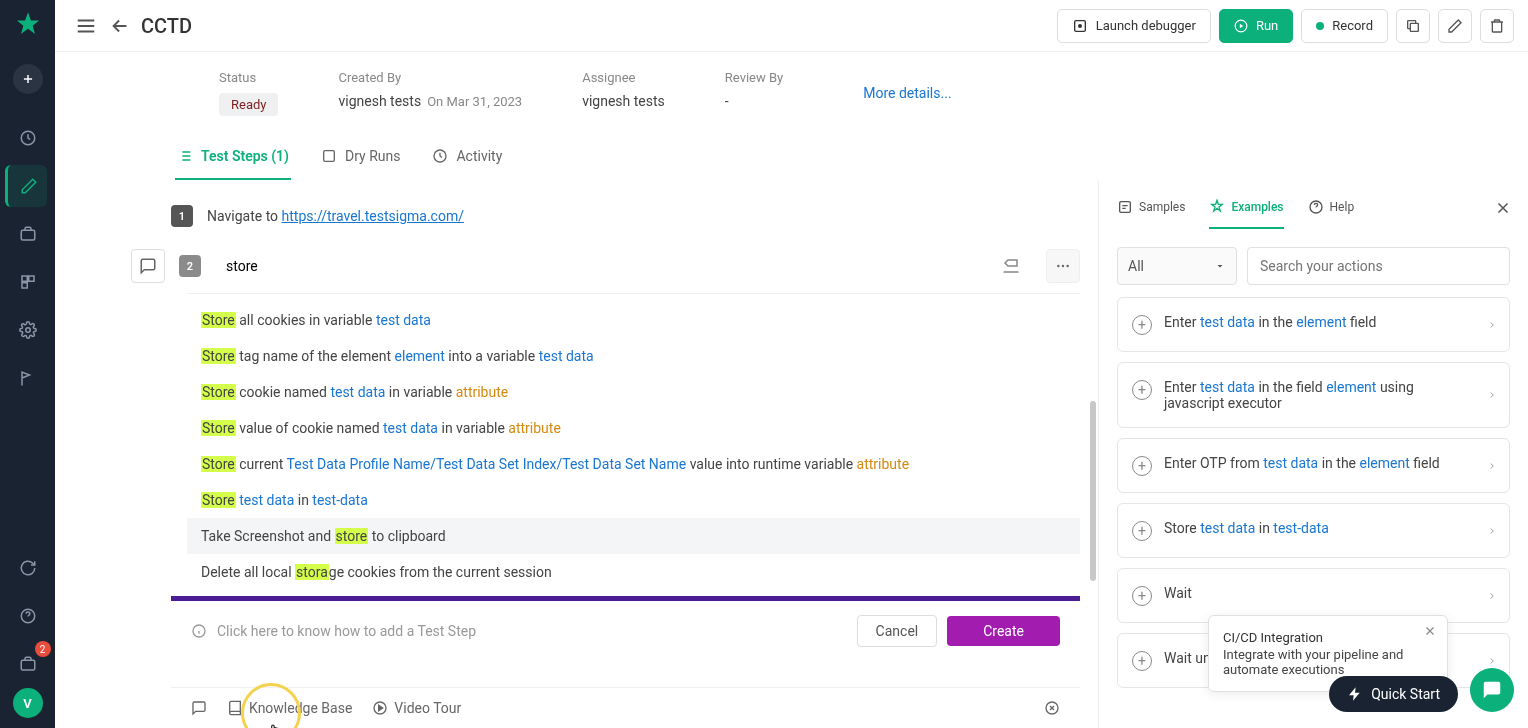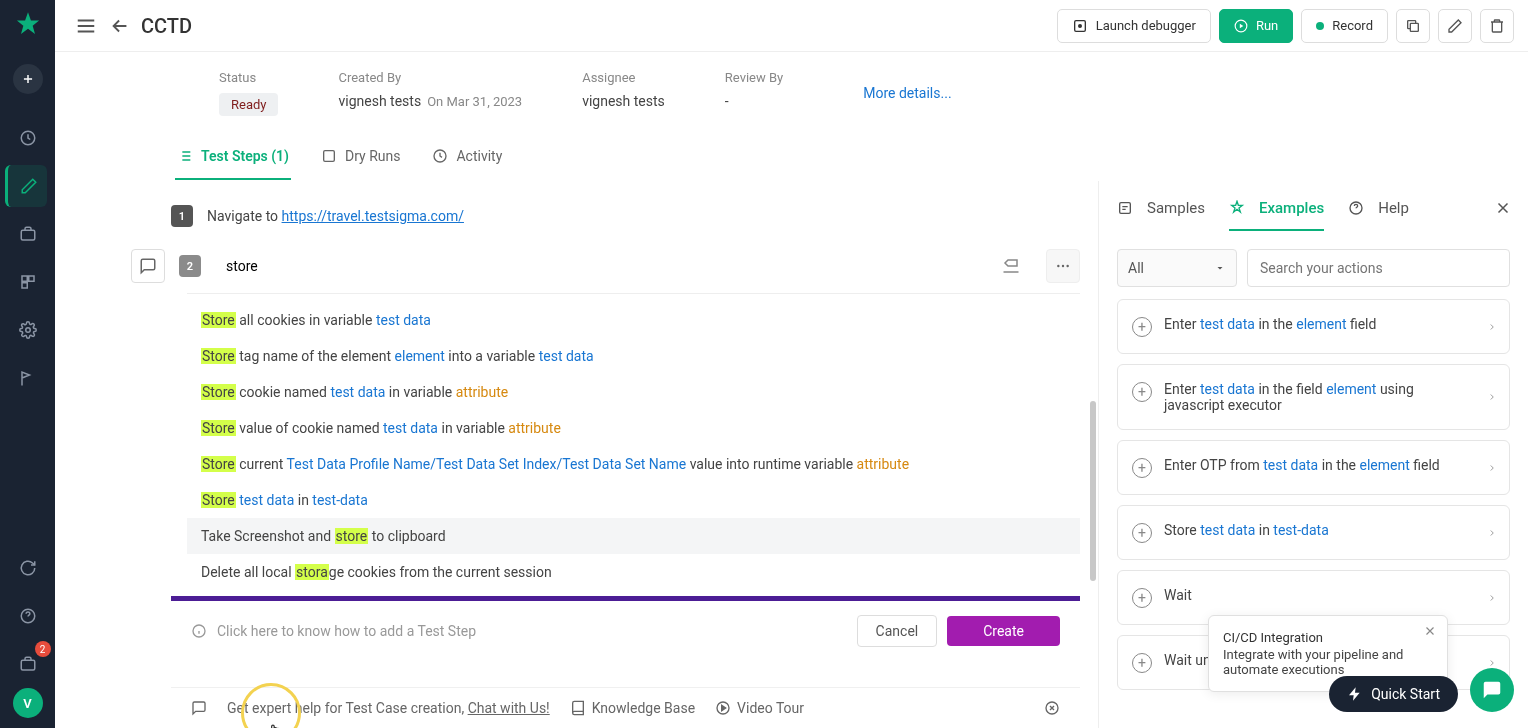--- a/index.html
+++ b/index.html
@@ -53,21 +53,21 @@
 .hint-row { display: flex; align-items: center; padding: 14px 20px; border-top: 5px solid #4c1d95; gap: 10px; margin-left: 58px; margin-top: 2px;}
 .hint-row .hint-text { color: #999; font-size: 14px; flex: 1; }
 .hint-row .btn-cancel { padding: 7px 18px; border: 1px solid #ddd; background: #fff; border-radius: 4px; font-size: 14px; color: #555; cursor: pointer;}
 .hint-row .btn-create { padding: 7px 36px; background: #a21caf; color: #fff; border: none; border-radius: 4px; font-size: 14px; cursor: pointer; text-align: center;}
 .footer { display: flex; align-items: center; padding: 12px 20px; gap: 20px; margin-left: 58px; color: #666; font-size: 14px; border-top: 1px solid #f0f0f0; margin-top: auto;}
 .footer .link { text-decoration: underline; color: #666; cursor: pointer; }
 .footer .fi { display: flex; align-items: center; gap: 6px; cursor: pointer;}
 .footer .flex { flex: 1; }
 .right-panel { width: 430px; border-left: 1px solid #eee; padding: 18px 18px 0; display: flex; flex-direction: column; position: relative; }
 .right-panel .rp-tabs { display: flex; gap: 24px; align-items: center; }
-.right-panel .rp-tab { display: flex; align-items: center; gap: 14px; font-size: 15px; color: #555; cursor: pointer; padding-bottom: 12px; border-bottom: 2px solid transparent;}
+.right-panel .rp-tab { display: flex; align-items: center; gap: 6px; font-size: 12px; color: #555; cursor: pointer; padding-bottom: 12px; border-bottom: 2px solid transparent;}
 .right-panel .rp-tab.active { color: #0bb07b; border-bottom-color: #0bb07b; font-weight: 500;}
 .right-panel .rp-close { position: absolute; right: 16px; top: 18px; color: #555; cursor: pointer; }
 .right-panel .rp-filter { display: flex; gap: 10px; margin: 18px 0 12px; }
 .right-panel .rp-select { width: 120px; height: 38px; border: 1px solid #e0e0e0; border-radius: 4px; padding: 0 10px; display: flex; align-items: center; justify-content: space-between; color: #555; font-size: 14px; cursor: pointer; background: #fafafa;}
 .right-panel .rp-search { flex: 1; height: 38px; border: 1px solid #e0e0e0; border-radius: 4px; padding: 0 12px; font-size: 14px; color: #888; }
 .right-panel .ex-item { border: 1px solid #e5e5e5; border-radius: 6px; padding: 16px 38px 16px 14px; margin-bottom: 10px; display: flex; align-items: flex-start; gap: 12px; position: relative; font-size: 14px; color: #444; cursor: pointer;}
 .right-panel .ex-item .plus-circle { width: 20px; height: 20px; border: 1.5px solid #888; border-radius: 50%; display: flex; align-items: center; justify-content: center; color: #888; font-size: 14px; flex-shrink: 0; margin-top: 1px;}
 .right-panel .ex-item .chev { position: absolute; right: 12px; top: 50%; transform: translateY(-50%); color: #888;}
 .right-panel .ex-item .blue { color: #1976d2; }
 .popup { position: absolute; right: 80px; bottom: 36px; width: 240px; background: #fff; border: 1px solid #e0e0e0; border-radius: 6px; padding: 14px 34px 14px 14px; box-shadow: 0 2px 12px rgba(0,0,0,0.08); font-size: 13px; color: #444; }
@@ -303,23 +303,20 @@
         <button class="btn-cancel">Cancel</button>
         <button class="btn-create">Create</button>
       </div>
 
       <div class="footer">
         <div class="fi">
           <svg width="16" height="16" viewBox="0 0 24 24" fill="none" stroke="currentColor" stroke-width="2">
               <path d="M21 15a2 2 0 01-2 2H7l-4 4V5a2 2 0 012-2h14a2 2 0 012 2z"></path>
             </svg>
         </div>
-        <div>
-          <span>Get expert help for Test Case creation, </span><span class="link">Chat with Us!</span>
-        </div>
         <div class="fi">
           <svg width="16" height="16" viewBox="0 0 24 24" fill="none" stroke="currentColor" stroke-width="2">
               <path d="M4 19.5A2.5 2.5 0 016.5 17H20M4 4.5A2.5 2.5 0 016.5 2H20v20H6.5A2.5 2.5 0 014 19.5z"></path>
             </svg>
           <span>Knowledge Base</span>
         </div>
         <div class="fi">
           <svg width="16" height="16" viewBox="0 0 24 24" fill="none" stroke="currentColor" stroke-width="2">
               <circle cx="12" cy="12" r="9"></circle>
               <path d="M10 8l6 4-6 4z" fill="currentColor"></path>

